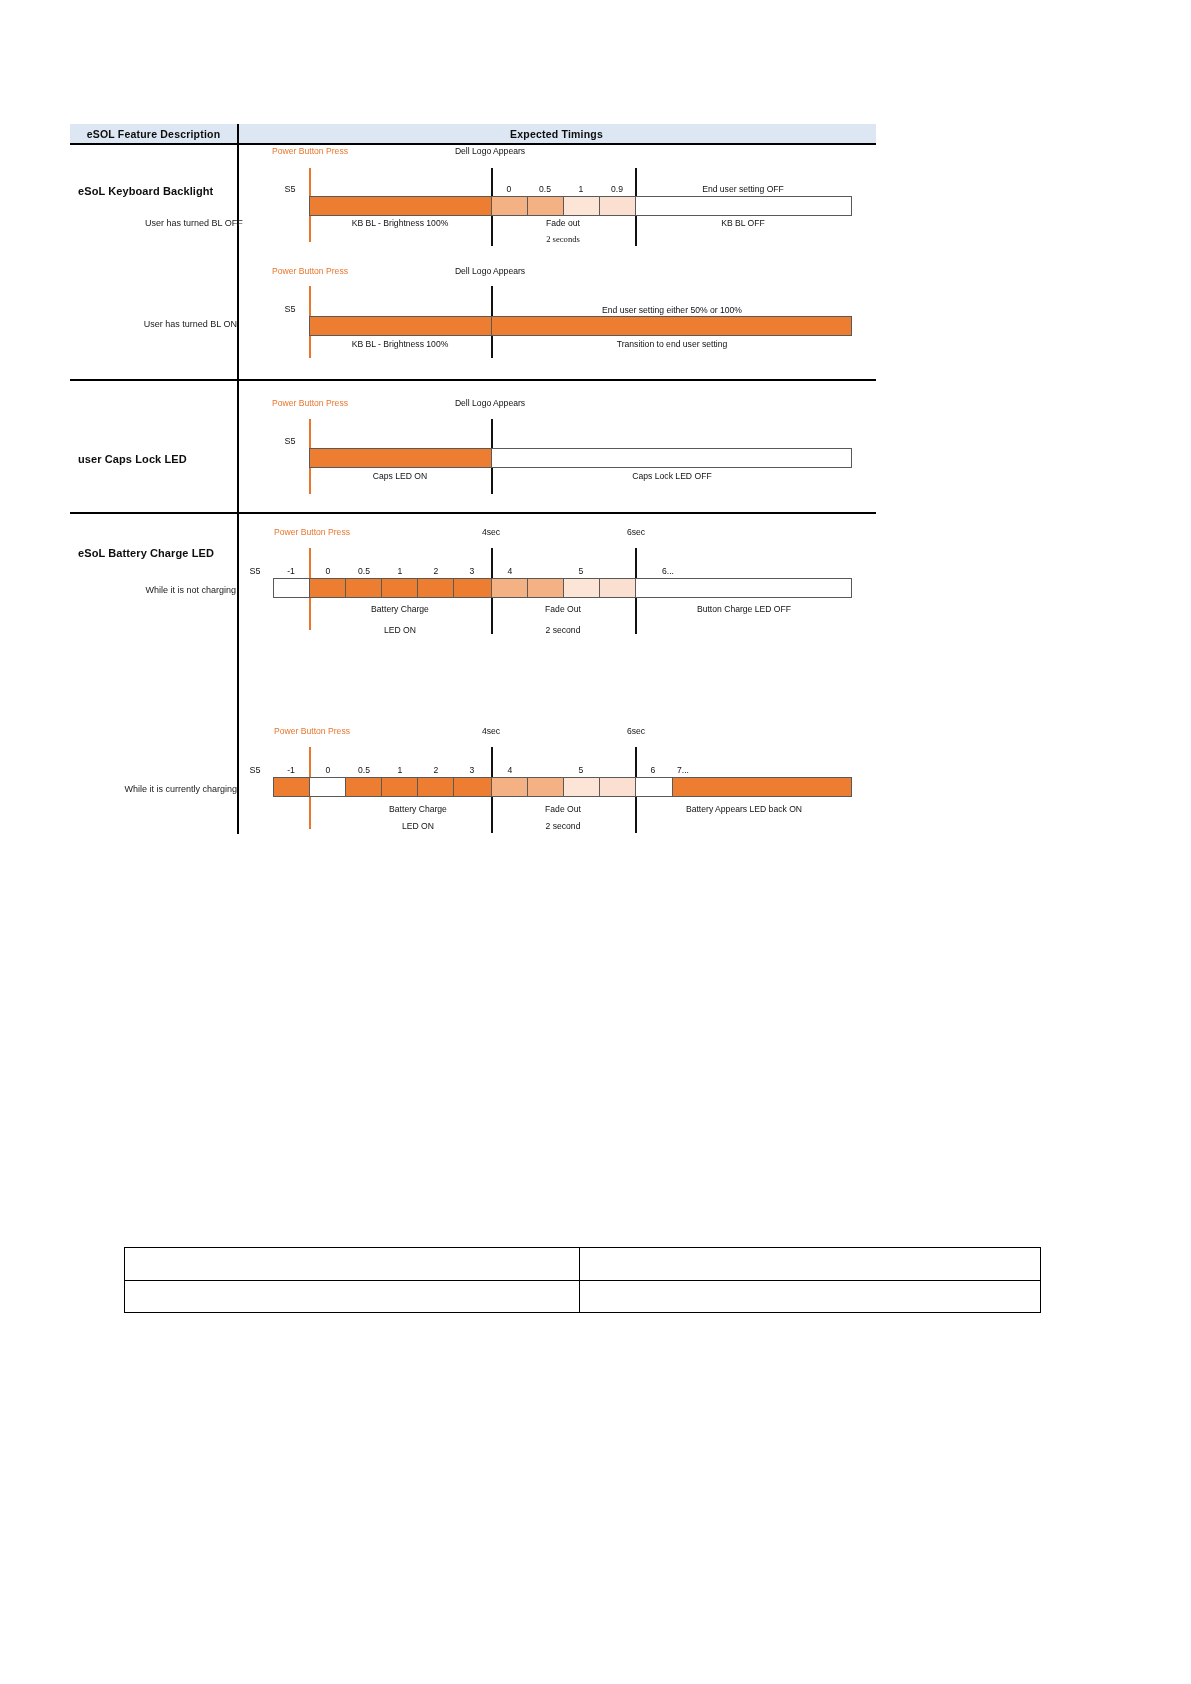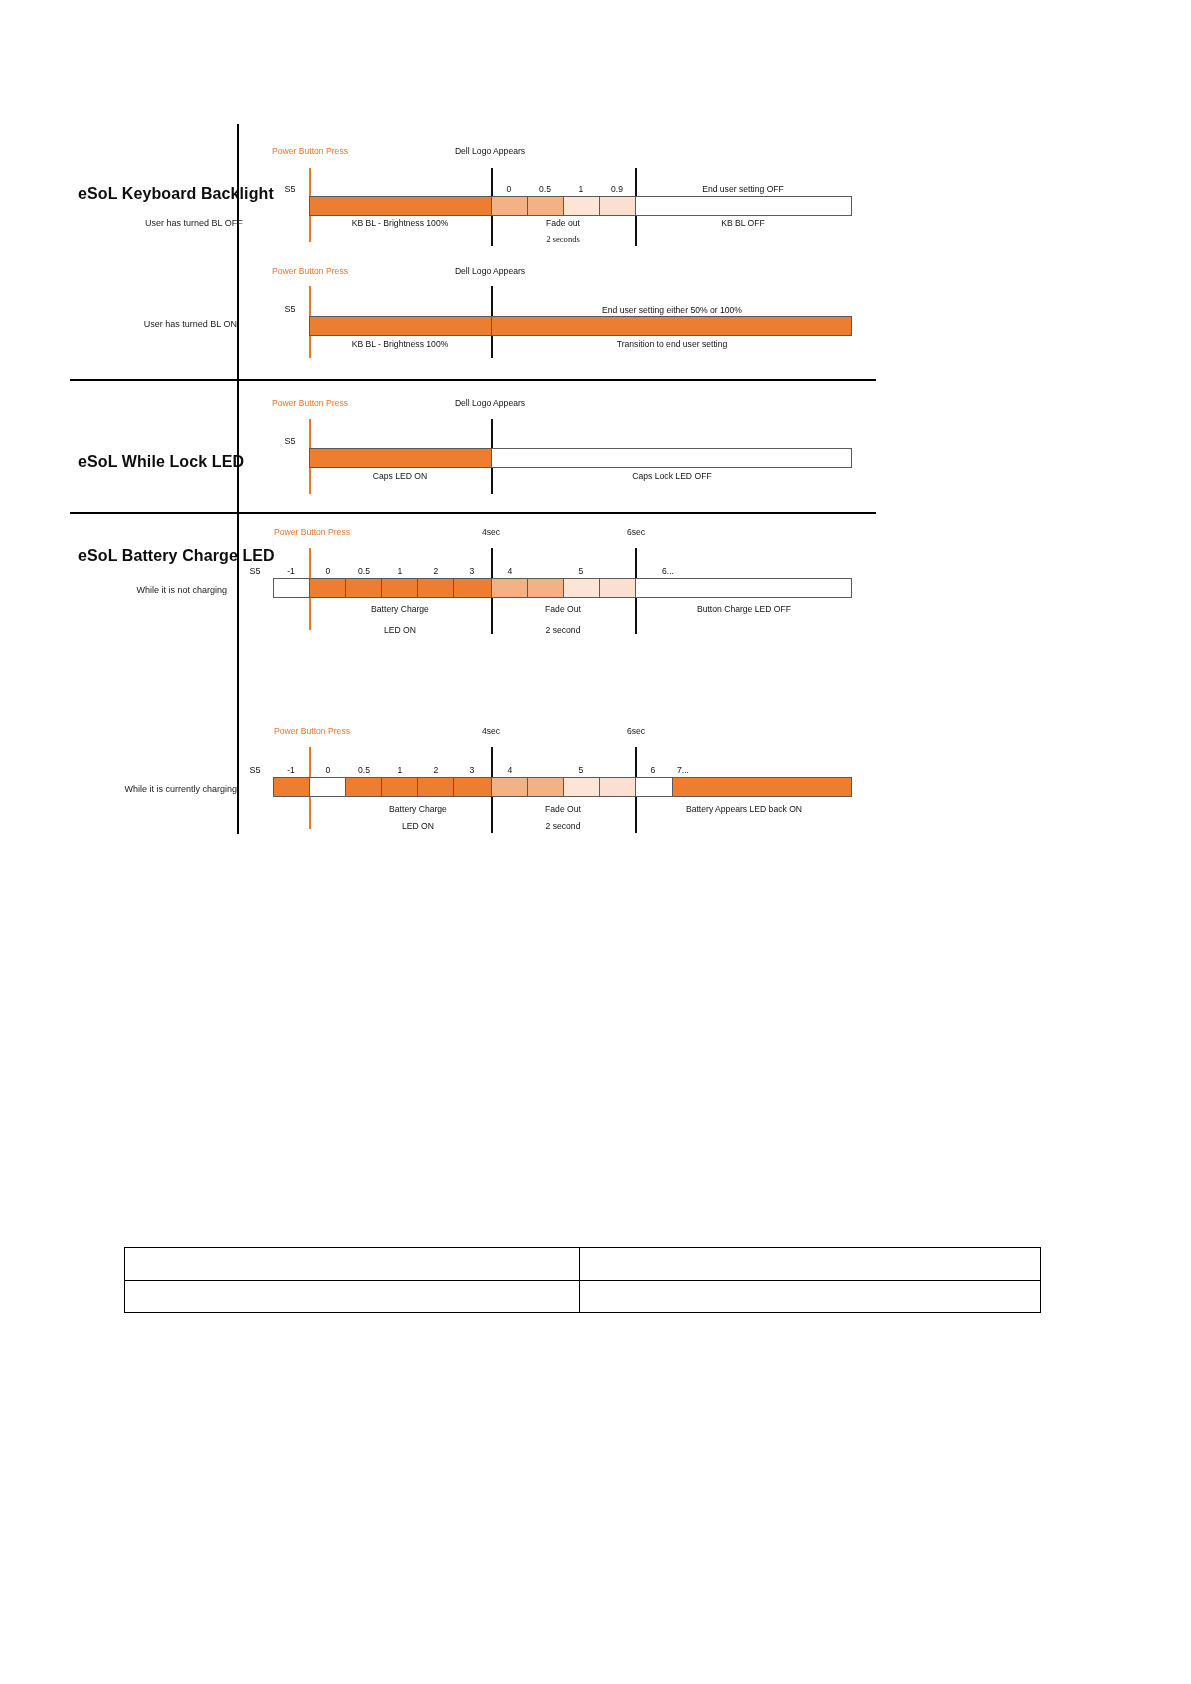--- a/index.html
+++ b/index.html
@@ -61,21 +61,21 @@
     width: 806px;
     height: 2px;
     background: #000;
   }
   #rule-1 { top: 379px; }
   #rule-2 { top: 512px; }
 
   
   .feat-title {
     position: absolute;
-    font-size: 16px;
+    font-size: 11px;
     font-weight: bold;
     color: #0d0d0d;
     letter-spacing: .1px;
     white-space: nowrap;
   }
   .feat-sub {
     position: absolute;
     font-size: 9px;
     color: #1a1a1a;
     white-space: nowrap;
@@ -159,20 +159,24 @@
   #bottom-table .brow:first-child { border-bottom: 1px solid #000; }
   #bottom-table .bcell { box-sizing: border-box; }
   #bottom-table .bcell.left  { width: 455px; border-right: 1px solid #000; }
   #bottom-table .bcell.right { flex: 1 1 auto; }
 </style>
 </head>
 <body>
 
 <div id="sheet">
 
+  <div id="header-band">
+    <div class="hdr-cell" id="hdr-left">eSOL Feature Description</div>
+    <div class="hdr-cell" id="hdr-right">Expected Timings</div>
+  </div>
 
   <div id="col-divider"></div>
   <div class="section-rule" id="rule-1"></div>
   <div class="section-rule" id="rule-2"></div>
 
   <div class="feat-title" style="left:78px; top:185px;">eSoL Keyboard Backlight</div>
 
   <div class="feat-sub" style="left:145px; top:218px; width:92px;">User has turned BL OFF</div>
 
   <div class="feat-sub" style="left:143px; top:319px; width:94px;">User has turned BL ON</div>
@@ -223,21 +227,21 @@
 
     <div class="bar" style="left:309px; top:316px; width:543px;">
       <div class="seg" style="width:182px; background:#ED7D31;"></div>
       <div class="seg" style="flex:1 1 auto; background:#ED7D31;"></div>
     </div>
 
     <div class="caption" style="left:400px; top:339px;">KB BL - Brightness 100%</div>
     <div class="caption" style="left:672px; top:339px;">Transition to end user setting</div>
   </div>
 
-  <div class="feat-title" style="left:78px; top:453px;">eSoL While Lock LED</div>
+  <div class="feat-title" style="left:78px; top:453px;">user Caps Lock LED</div>
 
   <div class="diagram">
     <div class="marker-label orange" style="left:310px; top:398px;">Power Button Press</div>
     <div class="marker-line orange" style="left:309px; top:419px; height:75px;"></div>
 
     <div class="marker-label black" style="left:490px; top:398px;">Dell Logo Appears</div>
     <div class="marker-line black" style="left:491px; top:419px; height:75px;"></div>
 
     <div class="s5-label" style="left:290px; top:436px;">S5</div>
 
@@ -245,21 +249,21 @@
       <div class="seg" style="width:182px; background:#ED7D31;"></div>
       <div class="seg" style="flex:1 1 auto; background:#FFFFFF;"></div>
     </div>
 
     <div class="caption" style="left:400px; top:471px;">Caps LED ON</div>
     <div class="caption" style="left:672px; top:471px;">Caps Lock LED OFF</div>
   </div>
 
   <div class="feat-title" style="left:78px; top:547px;">eSoL Battery Charge LED</div>
 
-  <div class="feat-sub" style="left:135px; top:585px; width:92px;">While it is not charging</div>
+  <div class="feat-sub" style="left:144px; top:585px; width:92px;">While it is not charging</div>
 
   <div class="feat-sub" style="left:118px; top:784px; width:119px;">While it is currently charging</div>
 
   <div class="diagram">
     <div class="marker-label orange" style="left:312px; top:527px;">Power Button Press</div>
     <div class="marker-line orange" style="left:309px; top:548px; height:82px;"></div>
 
     <div class="marker-label black" style="left:491px; top:527px;">4sec</div>
     <div class="marker-line black" style="left:491px; top:548px; height:86px;"></div>
 

